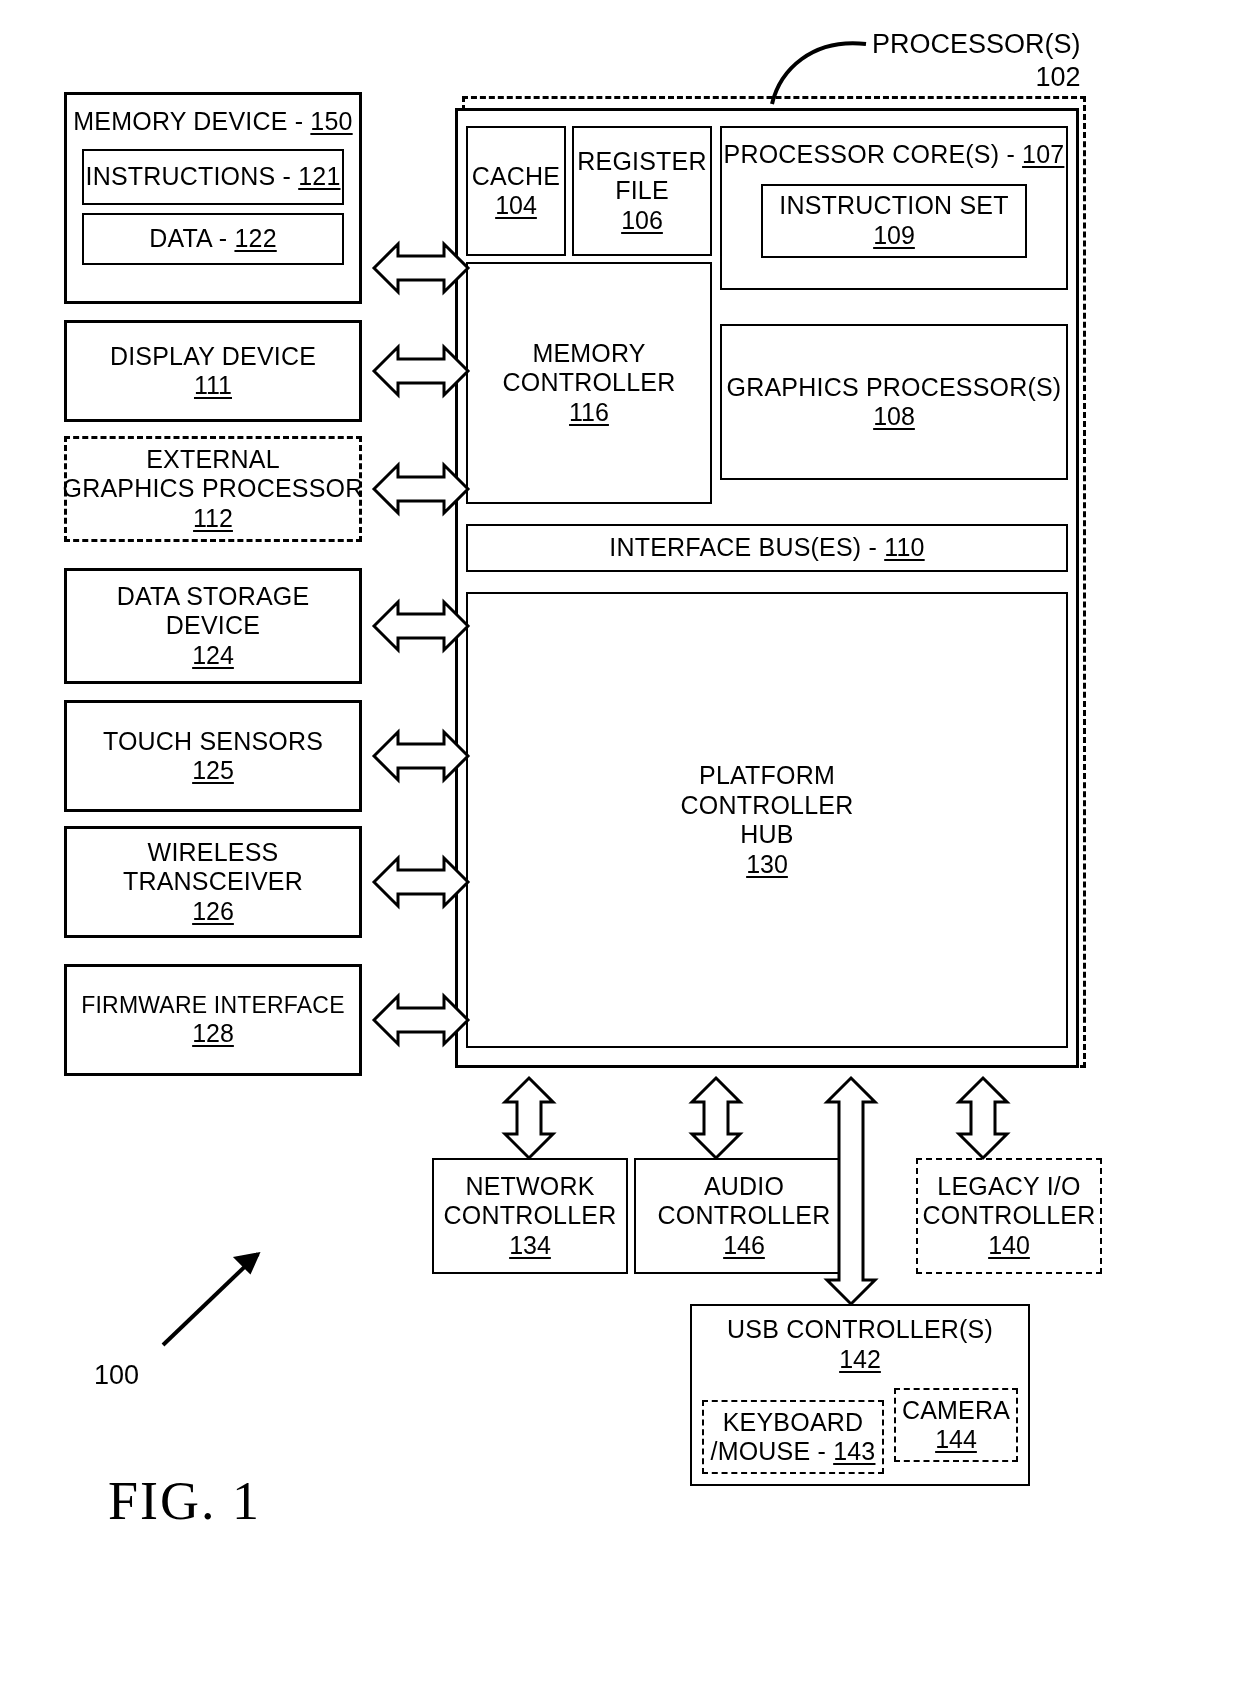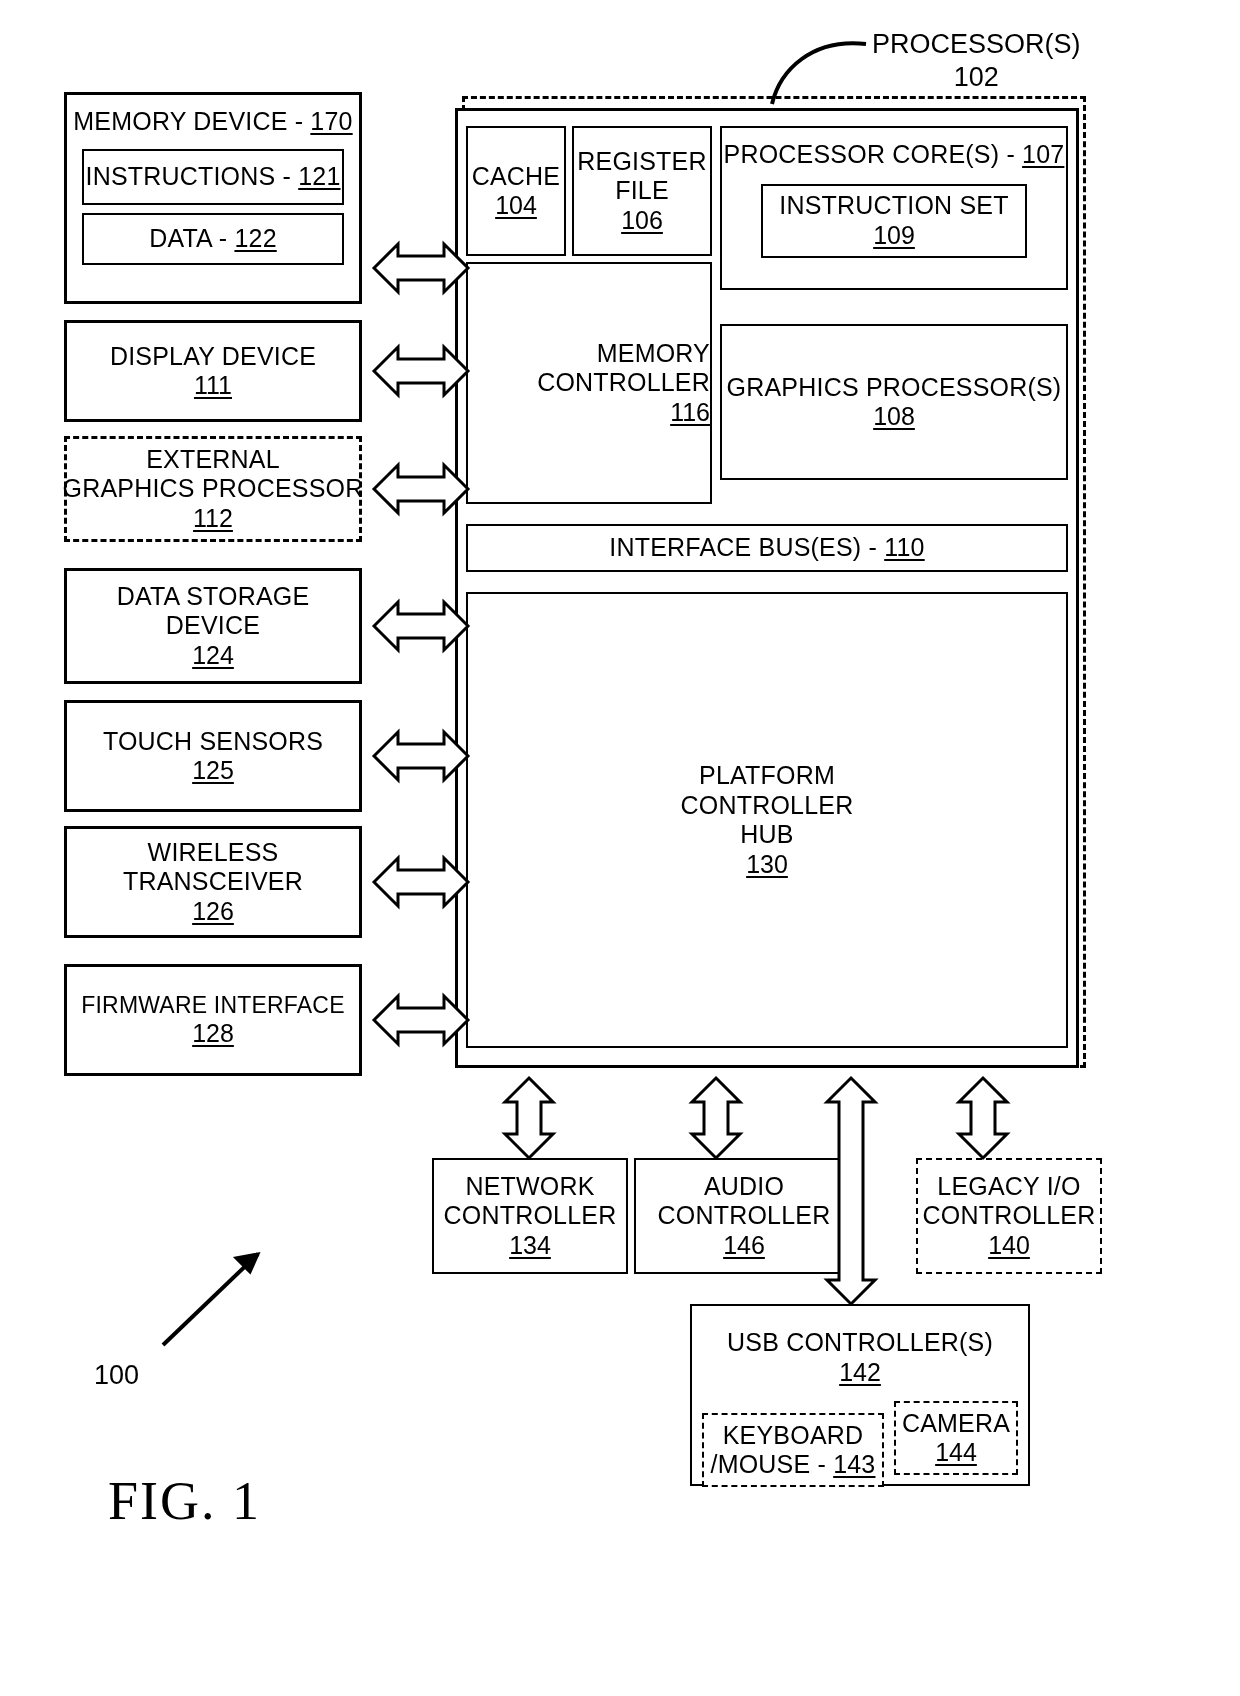--- a/index.html
+++ b/index.html
@@ -19,42 +19,42 @@
   .lbl{display:block;font-size:25px;letter-spacing:.2px;white-space:nowrap;}
   .lbl.sm{font-size:23px;}
   .num{display:block;font-size:25px;text-decoration:underline;text-underline-offset:3px;}
   .inline-num{text-decoration:underline;text-underline-offset:3px;}
 
   
   #chip-dashed{position:absolute;border:3px dashed #000;box-sizing:border-box;background:transparent;}
   #chip-solid{position:absolute;border:3px solid #000;box-sizing:border-box;background:#fff;}
 
   
-  .callout{position:absolute;text-align:center;font-size:27px;line-height:1.22;white-space:nowrap;}
+  .callout{position:absolute;text-align:right;font-size:27px;line-height:1.22;white-space:nowrap;}
 
   .figlabel{position:absolute;font-family:"Liberation Serif", serif;font-size:54px;letter-spacing:2px;}
   .reftag{position:absolute;font-size:27px;}
 
   svg.overlay{position:absolute;left:0;top:0;width:1240px;height:1696px;pointer-events:none;}
 </style>
 </head>
 <body>
 
 <div class="stage">
 
   <div class="callout" style="left:872px;top:28px;">
     <span>PROCESSOR(S)</span><br>
     <span>102</span>
   </div>
 
   <div id="chip-dashed" style="left:462px;top:96px;width:624px;height:972px;"></div>
   <div id="chip-solid" style="left:455px;top:108px;width:624px;height:960px;"></div>
 
   <div class="box" style="left:64px;top:92px;width:298px;height:212px;justify-content:flex-start;padding-top:12px;">
-    <span class="lbl"><span>MEMORY DEVICE - </span><span class="inline-num">170</span></span>
+    <span class="lbl"><span>MEMORY DEVICE - </span><span class="inline-num">150</span></span>
     <div class="box thin" style="position:relative;left:0;top:0;width:262px;height:56px;margin-top:12px;">
       <span class="lbl"><span>INSTRUCTIONS - </span><span class="inline-num">121</span></span>
     </div>
     <div class="box thin" style="position:relative;left:0;top:0;width:262px;height:52px;margin-top:8px;">
       <span class="lbl"><span>DATA - </span><span class="inline-num">122</span></span>
     </div>
   </div>
 
   <div class="box" style="left:64px;top:320px;width:298px;height:102px;">
     <span class="lbl">DISPLAY DEVICE</span>
@@ -101,21 +101,21 @@
   </div>
 
   <div class="box thin" style="left:720px;top:126px;width:348px;height:164px;justify-content:flex-start;padding-top:12px;">
     <span class="lbl"><span>PROCESSOR CORE(S) - </span><span class="inline-num">107</span></span>
     <div class="box thin" style="position:relative;left:0;top:0;width:266px;height:74px;margin-top:14px;">
       <span class="lbl">INSTRUCTION SET</span>
       <span class="num">109</span>
     </div>
   </div>
 
-  <div class="box thin" style="left:466px;top:262px;width:246px;height:242px;align-items:flex-end;">
+  <div class="box thin" style="left:466px;top:262px;width:246px;height:242px;">
     <span class="lbl">MEMORY</span>
     <span class="lbl">CONTROLLER</span>
     <span class="num">116</span>
   </div>
 
   <div class="box thin" style="left:720px;top:296px;width:348px;height:156px;margin-top:28px;">
     <span class="lbl">GRAPHICS PROCESSOR(S)</span>
     <span class="num">108</span>
   </div>
 
@@ -141,21 +141,21 @@
     <span class="lbl">CONTROLLER</span>
     <span class="num">146</span>
   </div>
 
   <div class="box dash-thin" style="left:896px;top:1158px;width:186px;height:116px;margin-left:20px;">
     <span class="lbl">LEGACY I/O</span>
     <span class="lbl">CONTROLLER</span>
     <span class="num">140</span>
   </div>
 
-  <div class="box thin" style="left:690px;top:1304px;width:340px;height:182px;justify-content:flex-start;padding-top:22px;">
+  <div class="box thin" style="left:690px;top:1304px;width:340px;height:182px;justify-content:flex-start;padding-top:9px;">
     <span class="lbl">USB CONTROLLER(S)</span>
     <span class="num">142</span>
     <div style="display:flex;gap:10px;margin-top:14px;">
       <div class="box dash-thin" style="position:relative;left:0;top:0;width:182px;height:74px;margin-top:12px;">
         <span class="lbl">KEYBOARD</span>
         <span class="lbl"><span>/MOUSE - </span><span class="inline-num">143</span></span>
       </div>
       <div class="box dash-thin" style="position:relative;left:0;top:0;width:124px;height:74px;">
         <span class="lbl">CAMERA</span>
         <span class="num">144</span>

